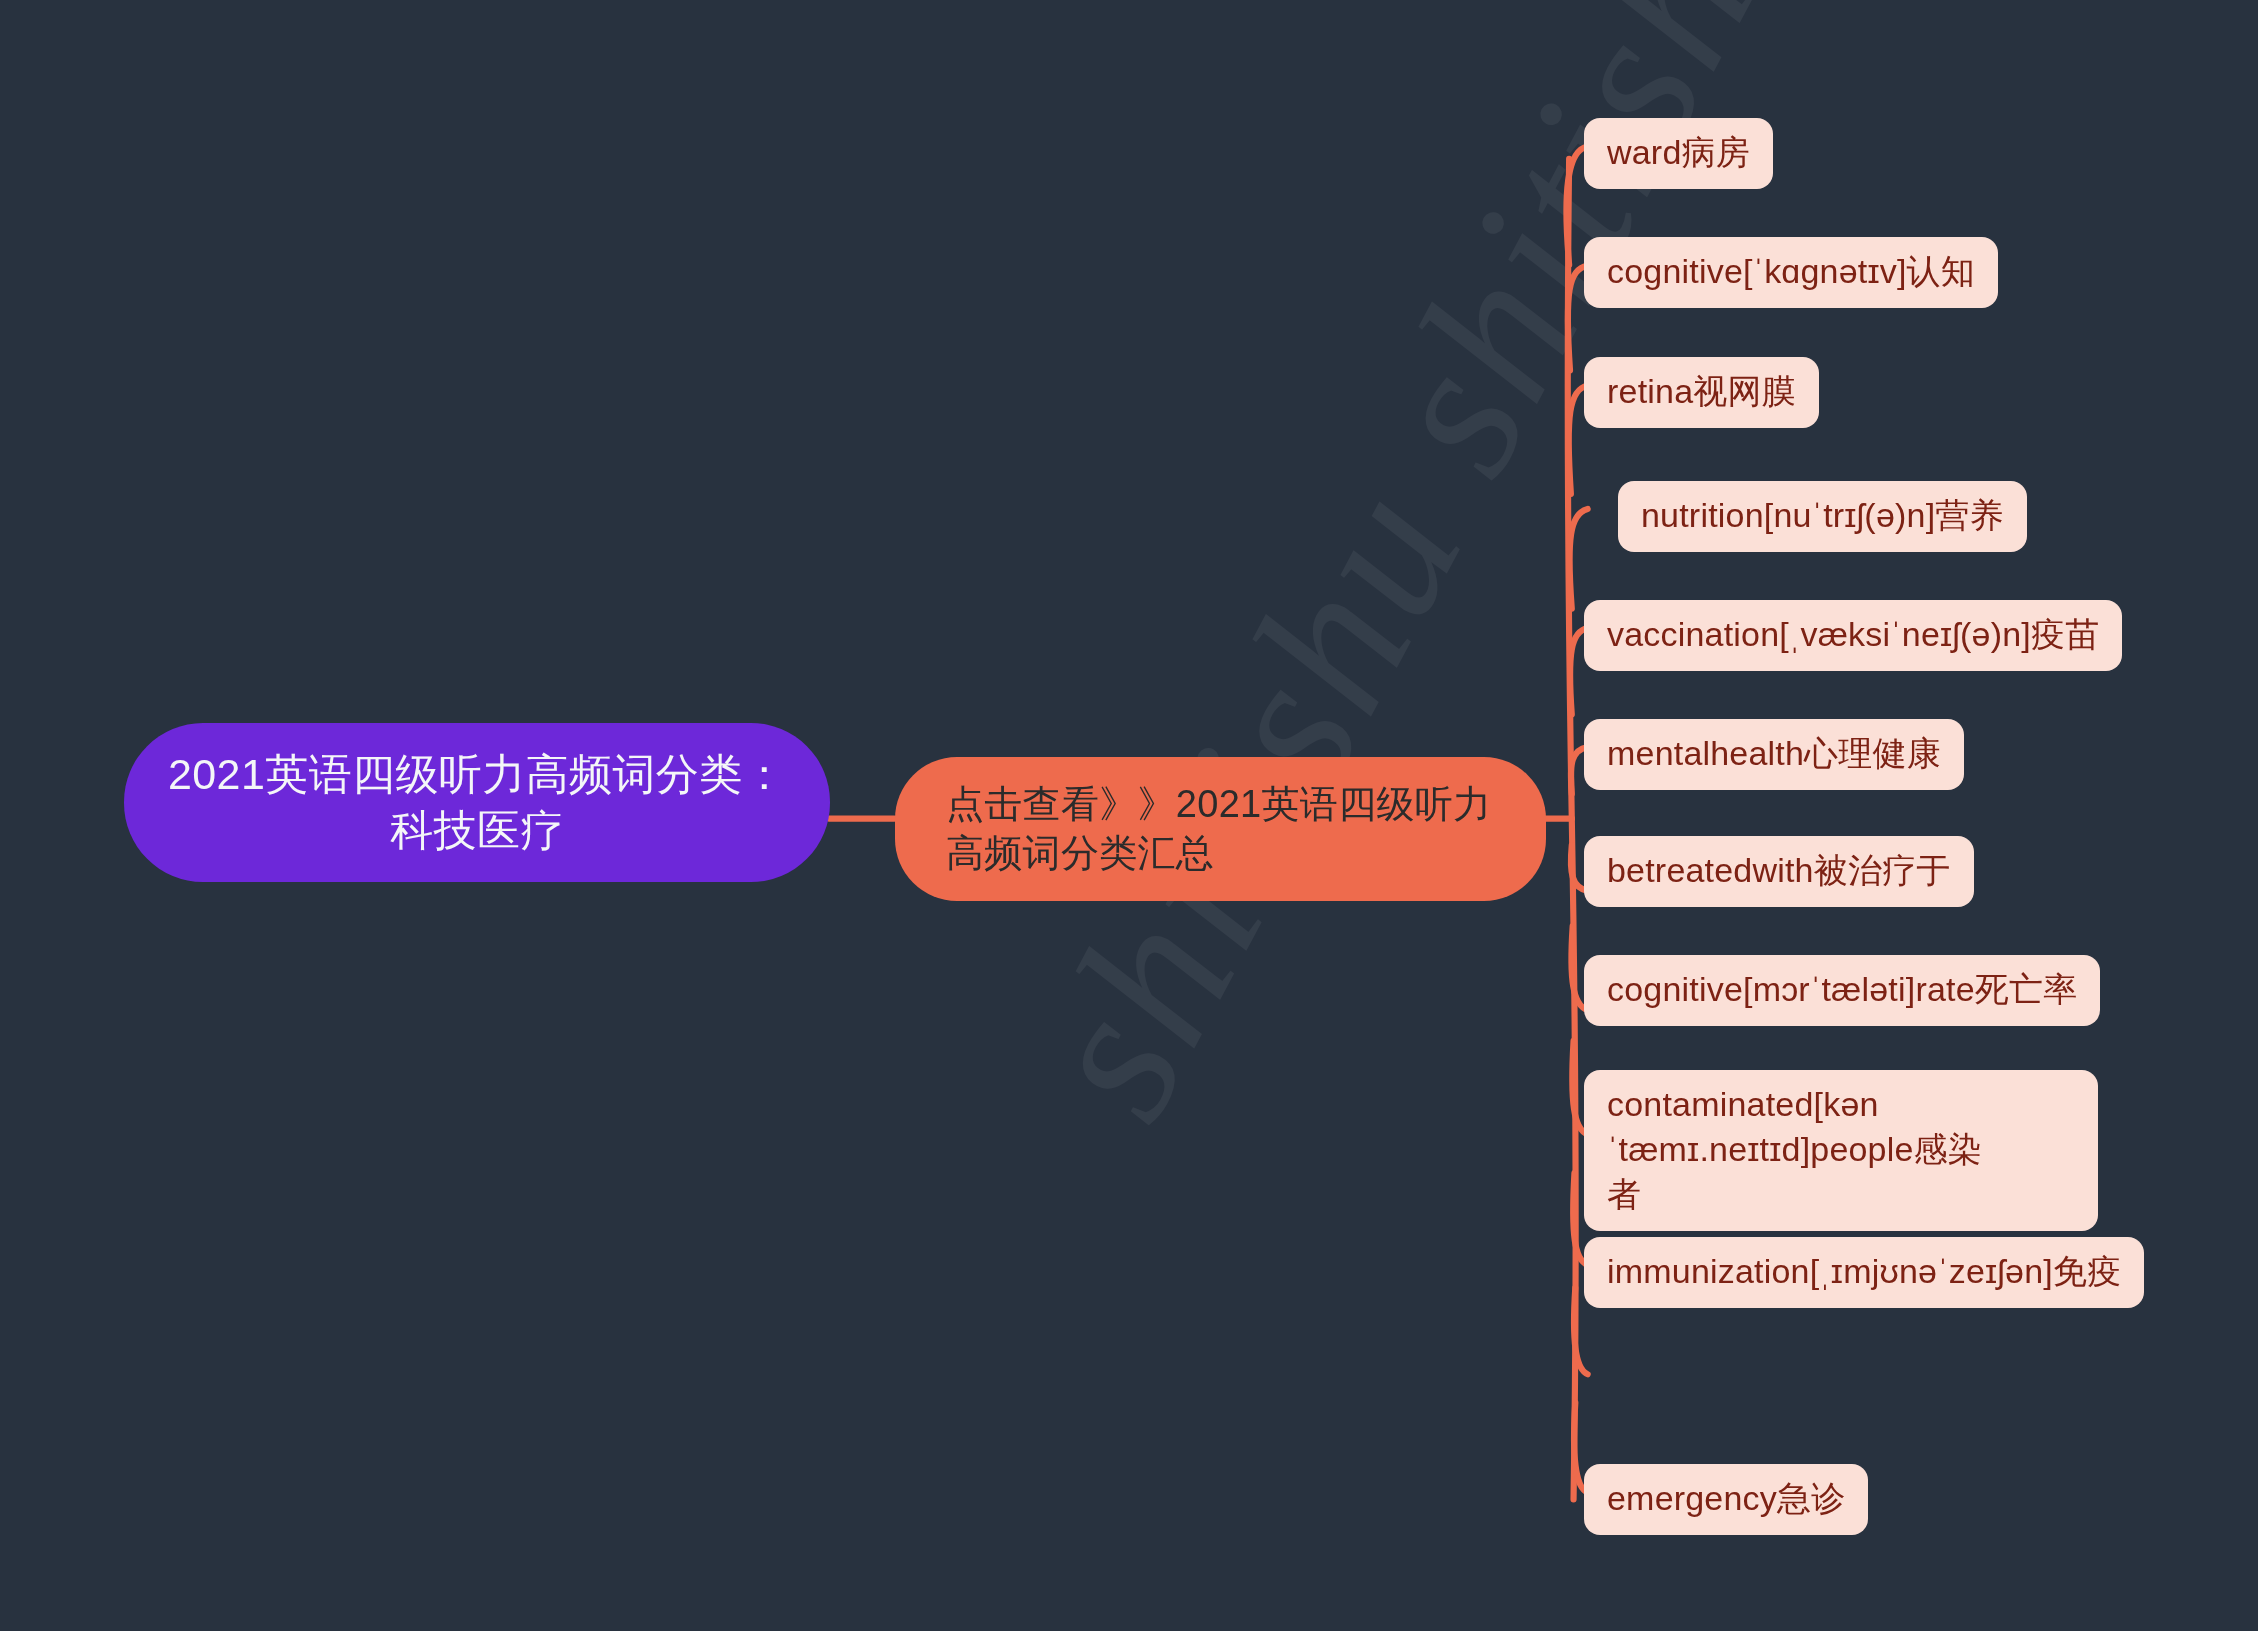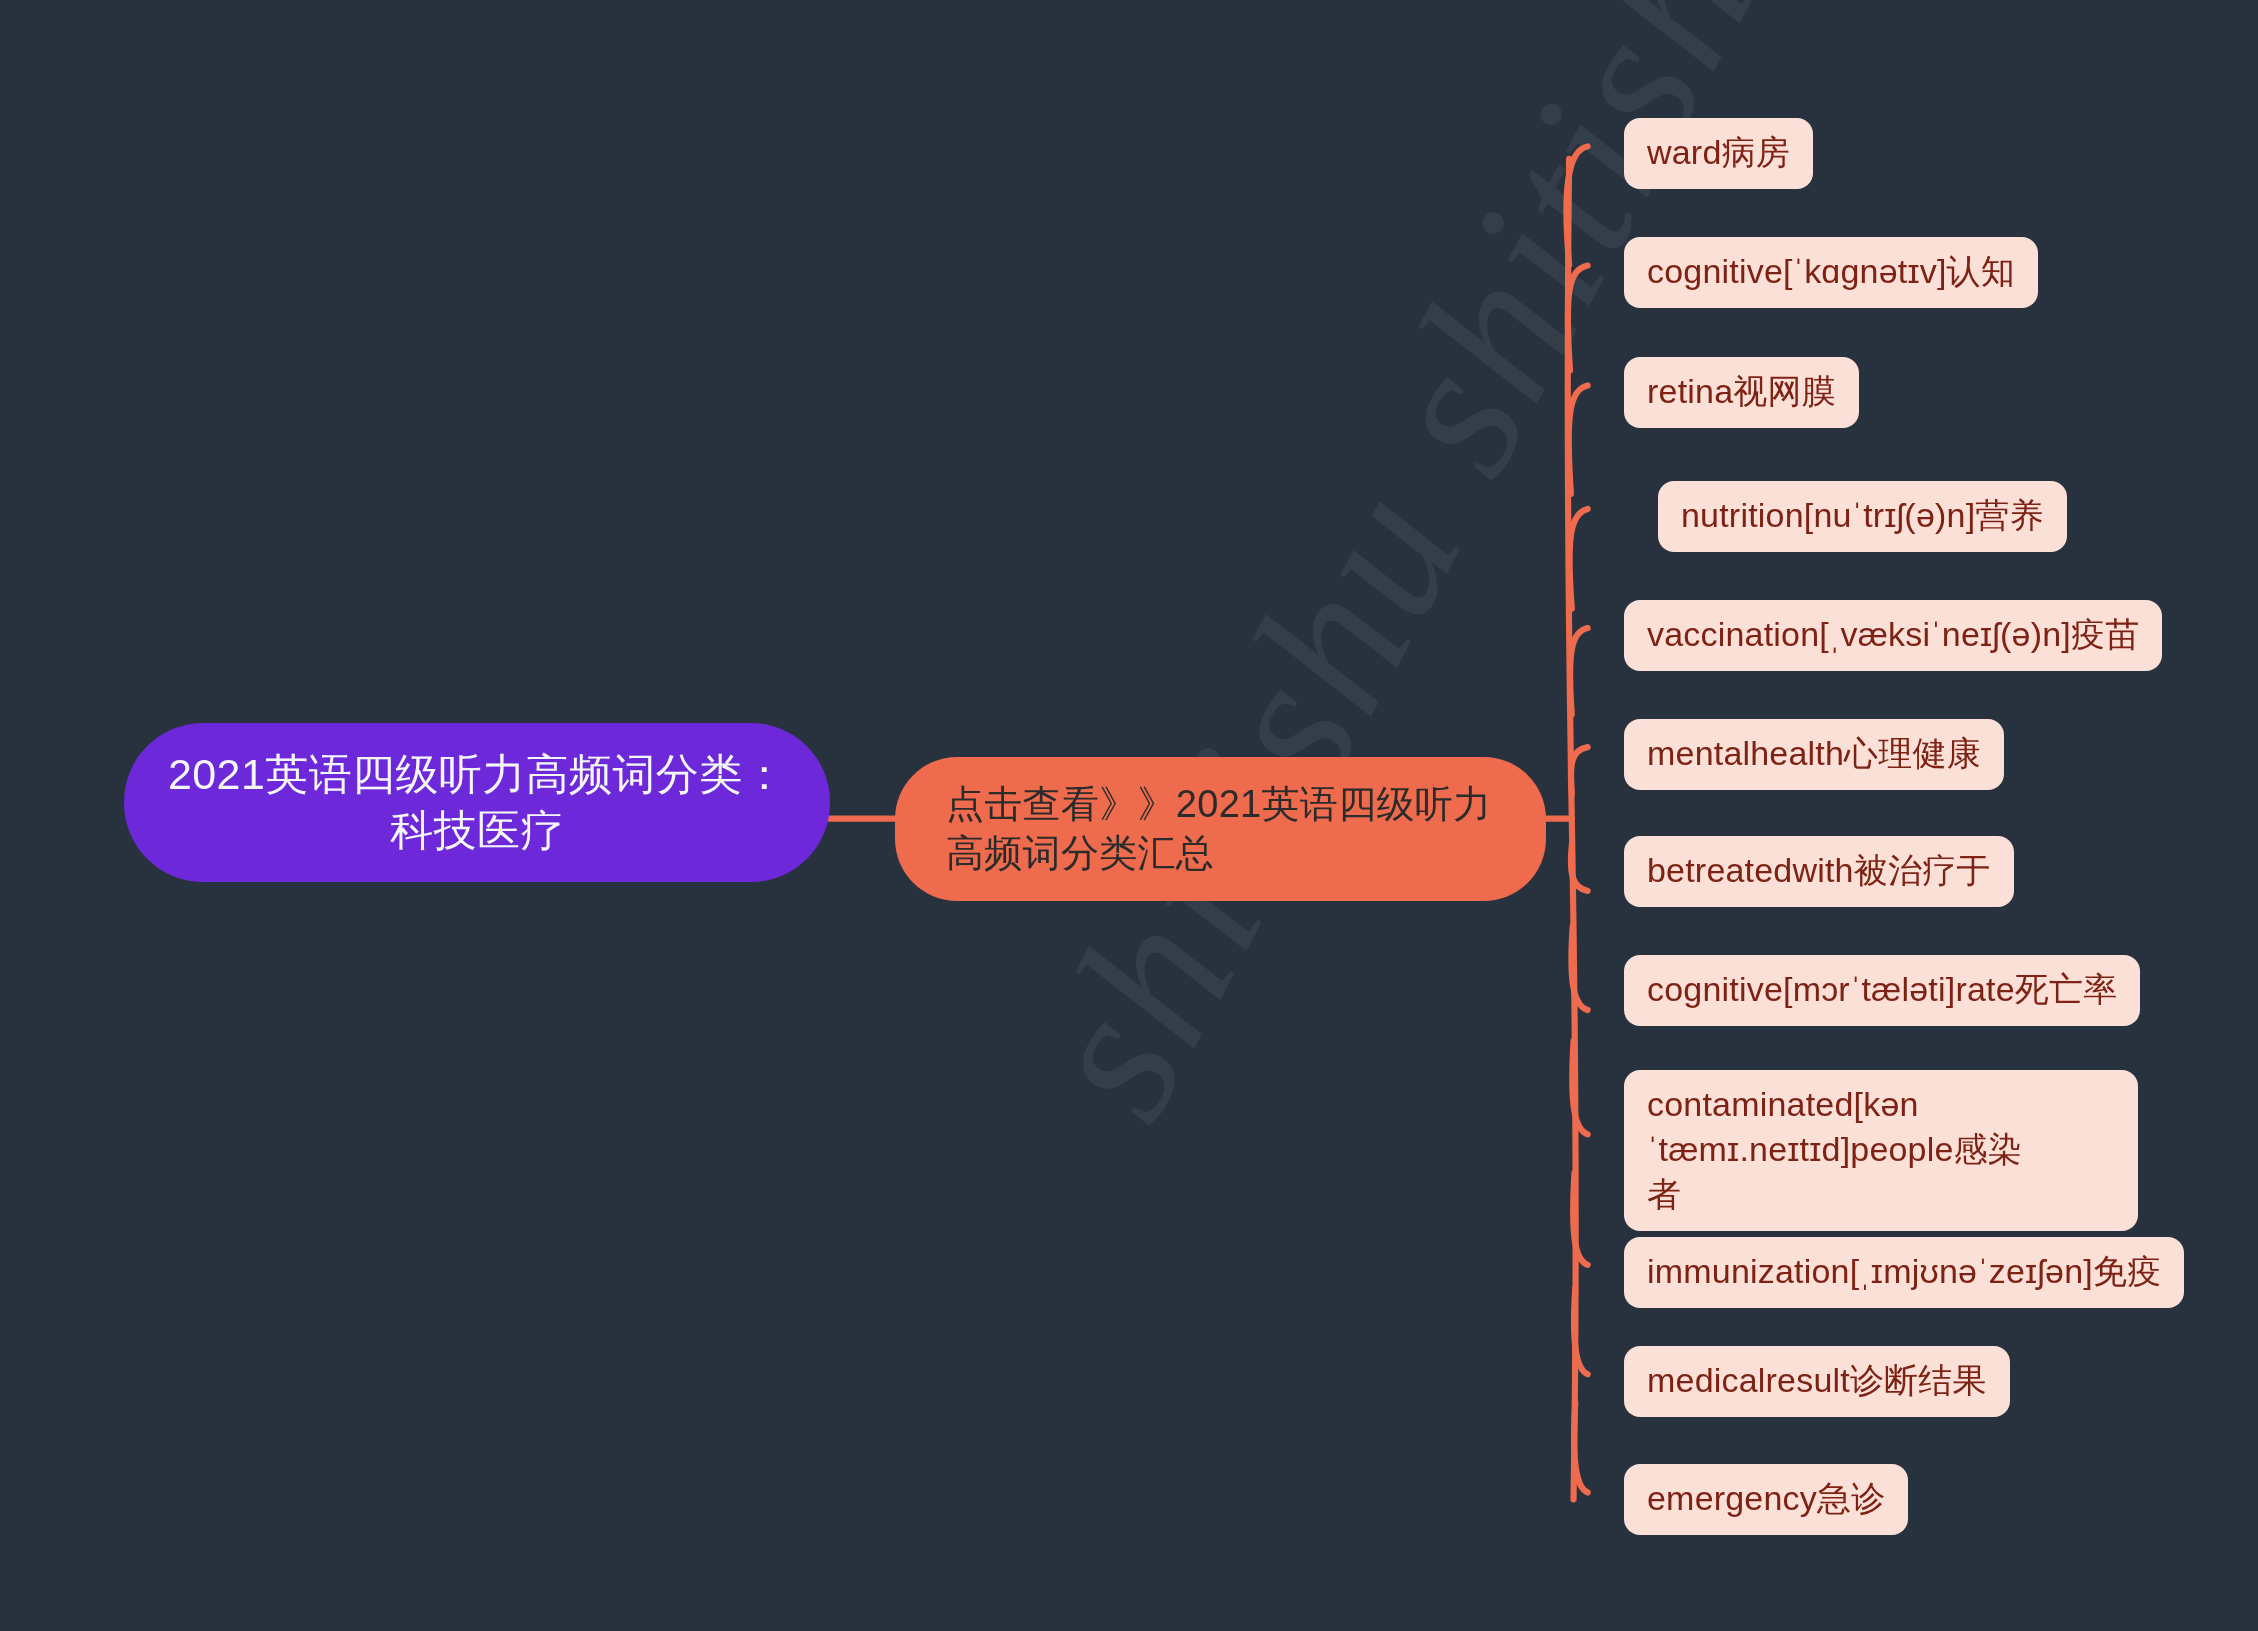--- a/index.html
+++ b/index.html
@@ -91,21 +91,20 @@
 
   
   .leaf {
     position: absolute;
     background: #fbe0d7;
     border-radius: 16px;
     box-sizing: border-box;
     padding: 12.4px 23px 14px 23px;
     display: flex;
     align-items: center;
-    margin-left: 40px;
   }
   .leaf .txt {
     color: #7d2214;
     font-size: 34px;
     line-height: 1.32;
     letter-spacing: 0.2px;
     white-space: pre-wrap;
   }
   .leaf.wrap { width: 514px; }
 </style>
@@ -174,21 +173,18 @@
   <div class="leaf" style="left:1584px; top:955px;">
     <span class="txt">cognitive[mɔrˈtæləti]rate死亡率</span>
   </div>
   <div class="leaf wrap" style="left:1584px; top:1070px;">
     <span class="txt">contaminated[kənˈtæmɪ.neɪtɪd]people感染
 者</span>
   </div>
   <div class="leaf" style="left:1584px; top:1237px;">
     <span class="txt">immunization[ˌɪmjʊnəˈzeɪʃən]免疫</span>
   </div>
-  <div class="leaf" style="left:1584px; top:1346px;">
-    <span class="txt">medicalresult诊断结果</span>
-  </div>
   <div class="leaf" style="left:1584px; top:1464px;">
     <span class="txt">emergency急诊</span>
   </div>
 
 </div>
 
 
 </body></html>

